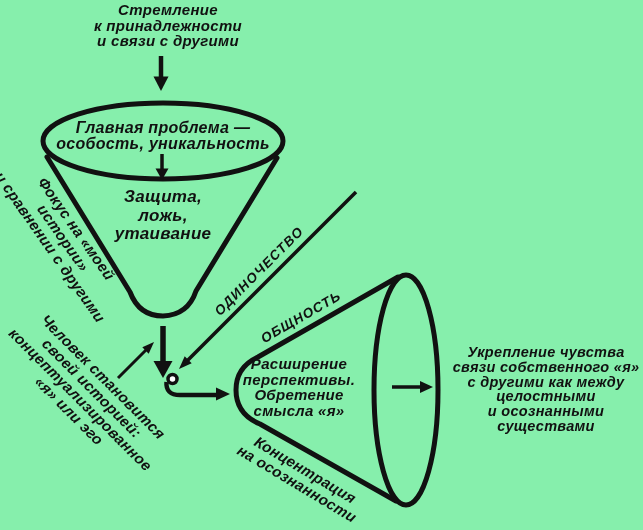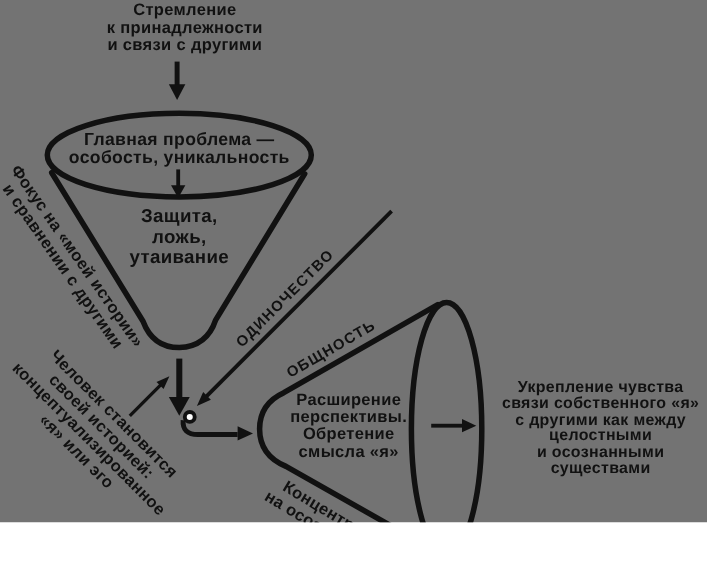--- a/index.html
+++ b/index.html
@@ -1,22 +1,23 @@
 <!DOCTYPE html>
 <html><head>
 <meta charset="utf-8">
 <style>
   html,body{margin:0;padding:0;background:#fff;}
   #stage{
     position:relative;
-    width:643px;height:475px;
-    background:#737373;
+    width:643px;height:530px;
+    background:#86efac;
     overflow:hidden;
     font-family:"Liberation Sans","DejaVu Sans",sans-serif;
     color:#111;
+    font-style:italic;
   }
   #art{position:absolute;left:0;top:0;}
   .lbl{
     position:absolute;
     font-weight:700;
     color:#111;
     white-space:pre-line;
     text-align:center;
     letter-spacing:0.3px;
   }
@@ -27,21 +28,21 @@
   .title{left:302px;top:80px;width:280px;font-size:30px;line-height:29px;letter-spacing:0.5px;}
   
   .opening-label{left:43px;top:120px;width:240px;font-size:16px;line-height:15.5px;}
   .cone-label{left:83px;top:188px;width:160px;font-size:17px;line-height:18.5px;}
   .focus-label{left:63px;top:238px;transform:translate(-50%,-50%) rotate(55deg);font-size:15px;line-height:16px;width:200px;}
   .becomes-label{left:86px;top:394px;transform:translate(-50%,-50%) rotate(45deg);font-size:15px;line-height:16px;width:200px;}
   
   .loneliness-label{left:259px;top:271px;transform:translate(-50%,-50%) rotate(-45deg);font-size:13.5px;letter-spacing:1.2px;white-space:nowrap;}
   .community-label{left:301px;top:317px;transform:translate(-50%,-50%) rotate(-30deg);font-size:13.5px;letter-spacing:1.2px;white-space:nowrap;}
   
-  .right-cone-label{left:241px;top:356px;width:152px;font-size:15px;line-height:15.5px;}
+  .right-cone-label{left:223px;top:356px;width:152px;font-size:15px;line-height:15.5px;}
   .concentration-label{left:301px;top:477px;transform:translate(-50%,-50%) rotate(31deg);font-size:15px;line-height:16px;width:160px;}
   
   .right-outcome{left:448px;top:345px;width:196px;font-size:14.5px;line-height:14.8px;}
 </style>
 </head>
 <body>
 
 <div id="stage">
 
   <svg id="art" width="643" height="530" viewBox="0 0 643 530">

